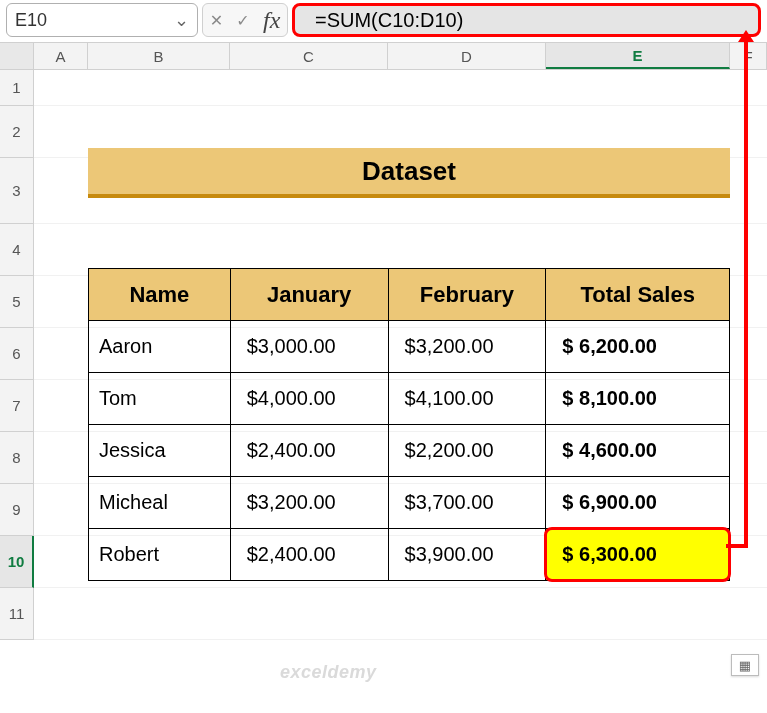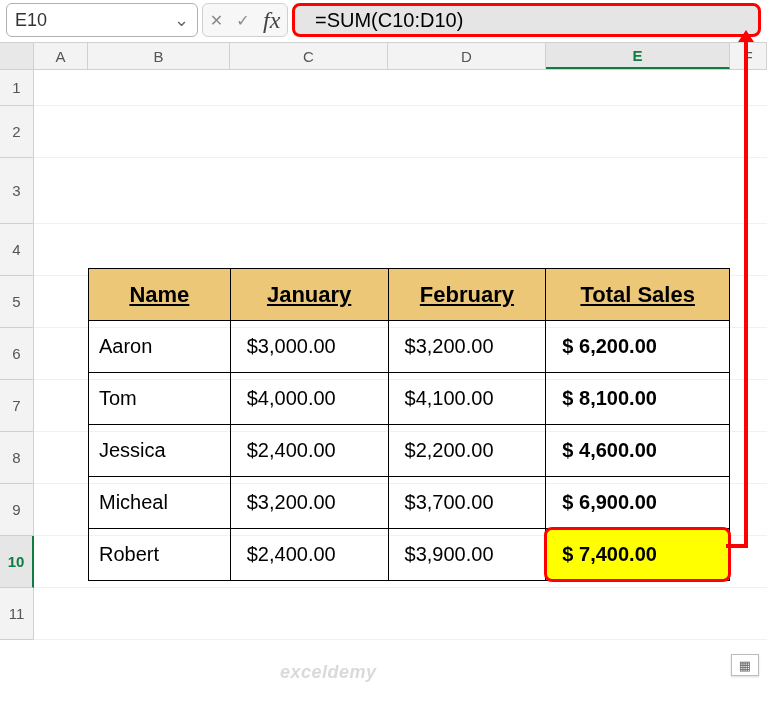--- a/index.html
+++ b/index.html
@@ -38,21 +38,21 @@
 .cell.cD { width: 158px; }
 .cell.cE { width: 184px; }
 .cell.cF { flex: 1; }
 
 
 .titlewrap { position: absolute; left: 88px; top: 106px; width: 642px; height: 50px; background: #ecc777; border-bottom: 4px solid #c78a0e; display: flex; align-items: center; justify-content: center; font-size: 26px; font-weight: 700; color: #000; }
 
 
 .dtable { position: absolute; left: 88px; top: 226px; width: 642px; border-collapse: collapse; font-size: 20px; }
 .dtable th, .dtable td { border: 1.5px solid #000; height: 52px; padding: 0 10px; text-align: left; }
-.dtable th { background: #ecc777; font-weight: 700; text-align: center; font-size: 22px; text-decoration: underline; }
+.dtable th { background: #ecc777; font-weight: 700; text-align: center; font-size: 22px; }
 .dtable th.th-b { width: 142px; }
 .dtable th.th-c { width: 158px; }
 .dtable th.th-d { width: 158px; }
 .dtable th.th-e { width: 184px; }
 .dtable td.money { text-align: left; font-variant-numeric: tabular-nums; padding-left: 16px; }
 .dtable td.total { font-weight: 700; }
 .row10-total { background: #ffff00; position: relative; }
 .row10-total .redbox { position: absolute; inset: -2px; border: 3px solid #ff0000; border-radius: 8px; pointer-events: none; }
 
 
@@ -189,20 +189,23 @@
         <div class="rowhdr">11</div>
         <div class="cell cA"></div>
         <div class="cell cB"></div>
         <div class="cell cC"></div>
         <div class="cell cD"></div>
         <div class="cell cE"></div>
         <div class="cell cF"></div>
       </div>
   </div>
 
+  <div class="titlewrap">
+    <span>Dataset</span>
+  </div>
 
   <table class="dtable">
     <thead>
       <tr>
         <th class="th-b">Name</th>
         <th class="th-c">January</th>
         <th class="th-d">February</th>
         <th class="th-e">Total Sales</th>
       </tr>
     </thead>
@@ -229,21 +232,21 @@
         <td>Micheal</td>
         <td class="money">$3,200.00</td>
         <td class="money">$3,700.00</td>
         <td class="money total">$  6,900.00</td>
       </tr>
       <tr>
         <td>Robert</td>
         <td class="money">$2,400.00</td>
         <td class="money">$3,900.00</td>
         <td class="money total row10-total">
-          <span>$  7,400.00</span>
+          <span>$  6,300.00</span>
           <span class="redbox"></span>
         </td>
       </tr>
     </tbody>
   </table>
 </div>
 
 <div class="arrowV"></div>
 <div class="arrowH"></div>
 

